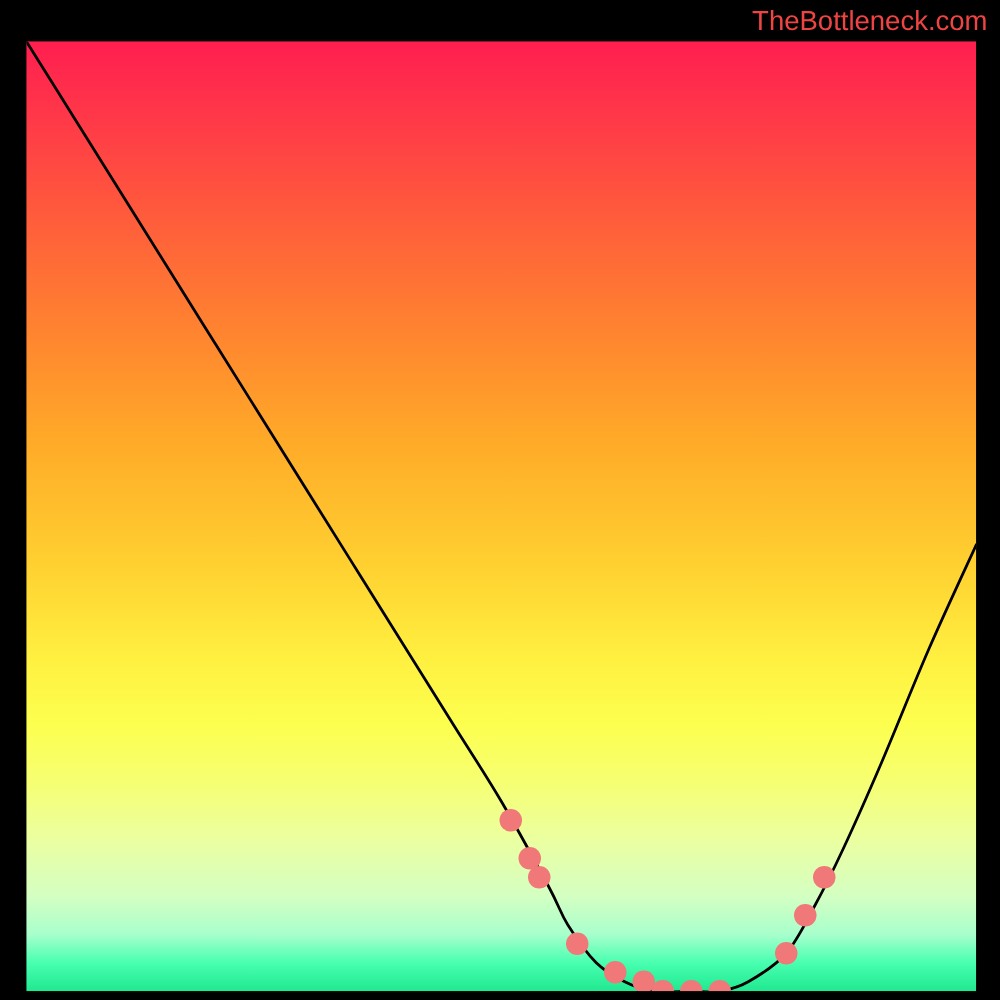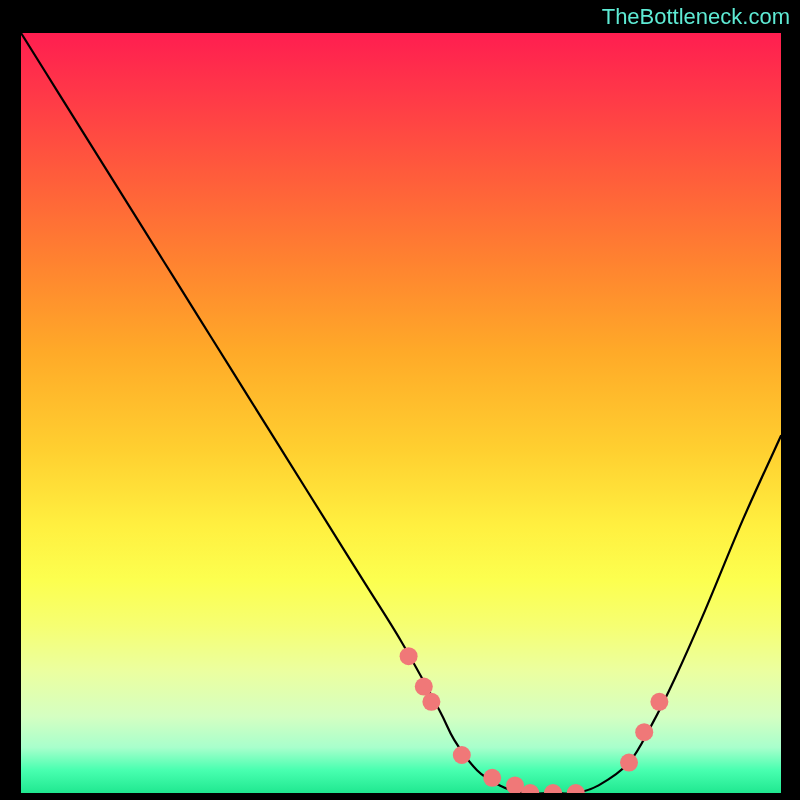--- a/index.html
+++ b/index.html
@@ -7,21 +7,21 @@
   .container {
     width: 800px;
     height: 800px;
     position: relative;
     background: #000;
   }
   .watermark {
     position: absolute;
     top: 4px;
     right: 10px;
-    color: #5eead4;
+    color: #ef4444;
     font-family: Arial, sans-serif;
     font-size: 22px;
     font-weight: 500;
     z-index: 10;
   }
   .plot-area {
     position: absolute;
     left: 21px;
     top: 33px;
     width: 760px;

